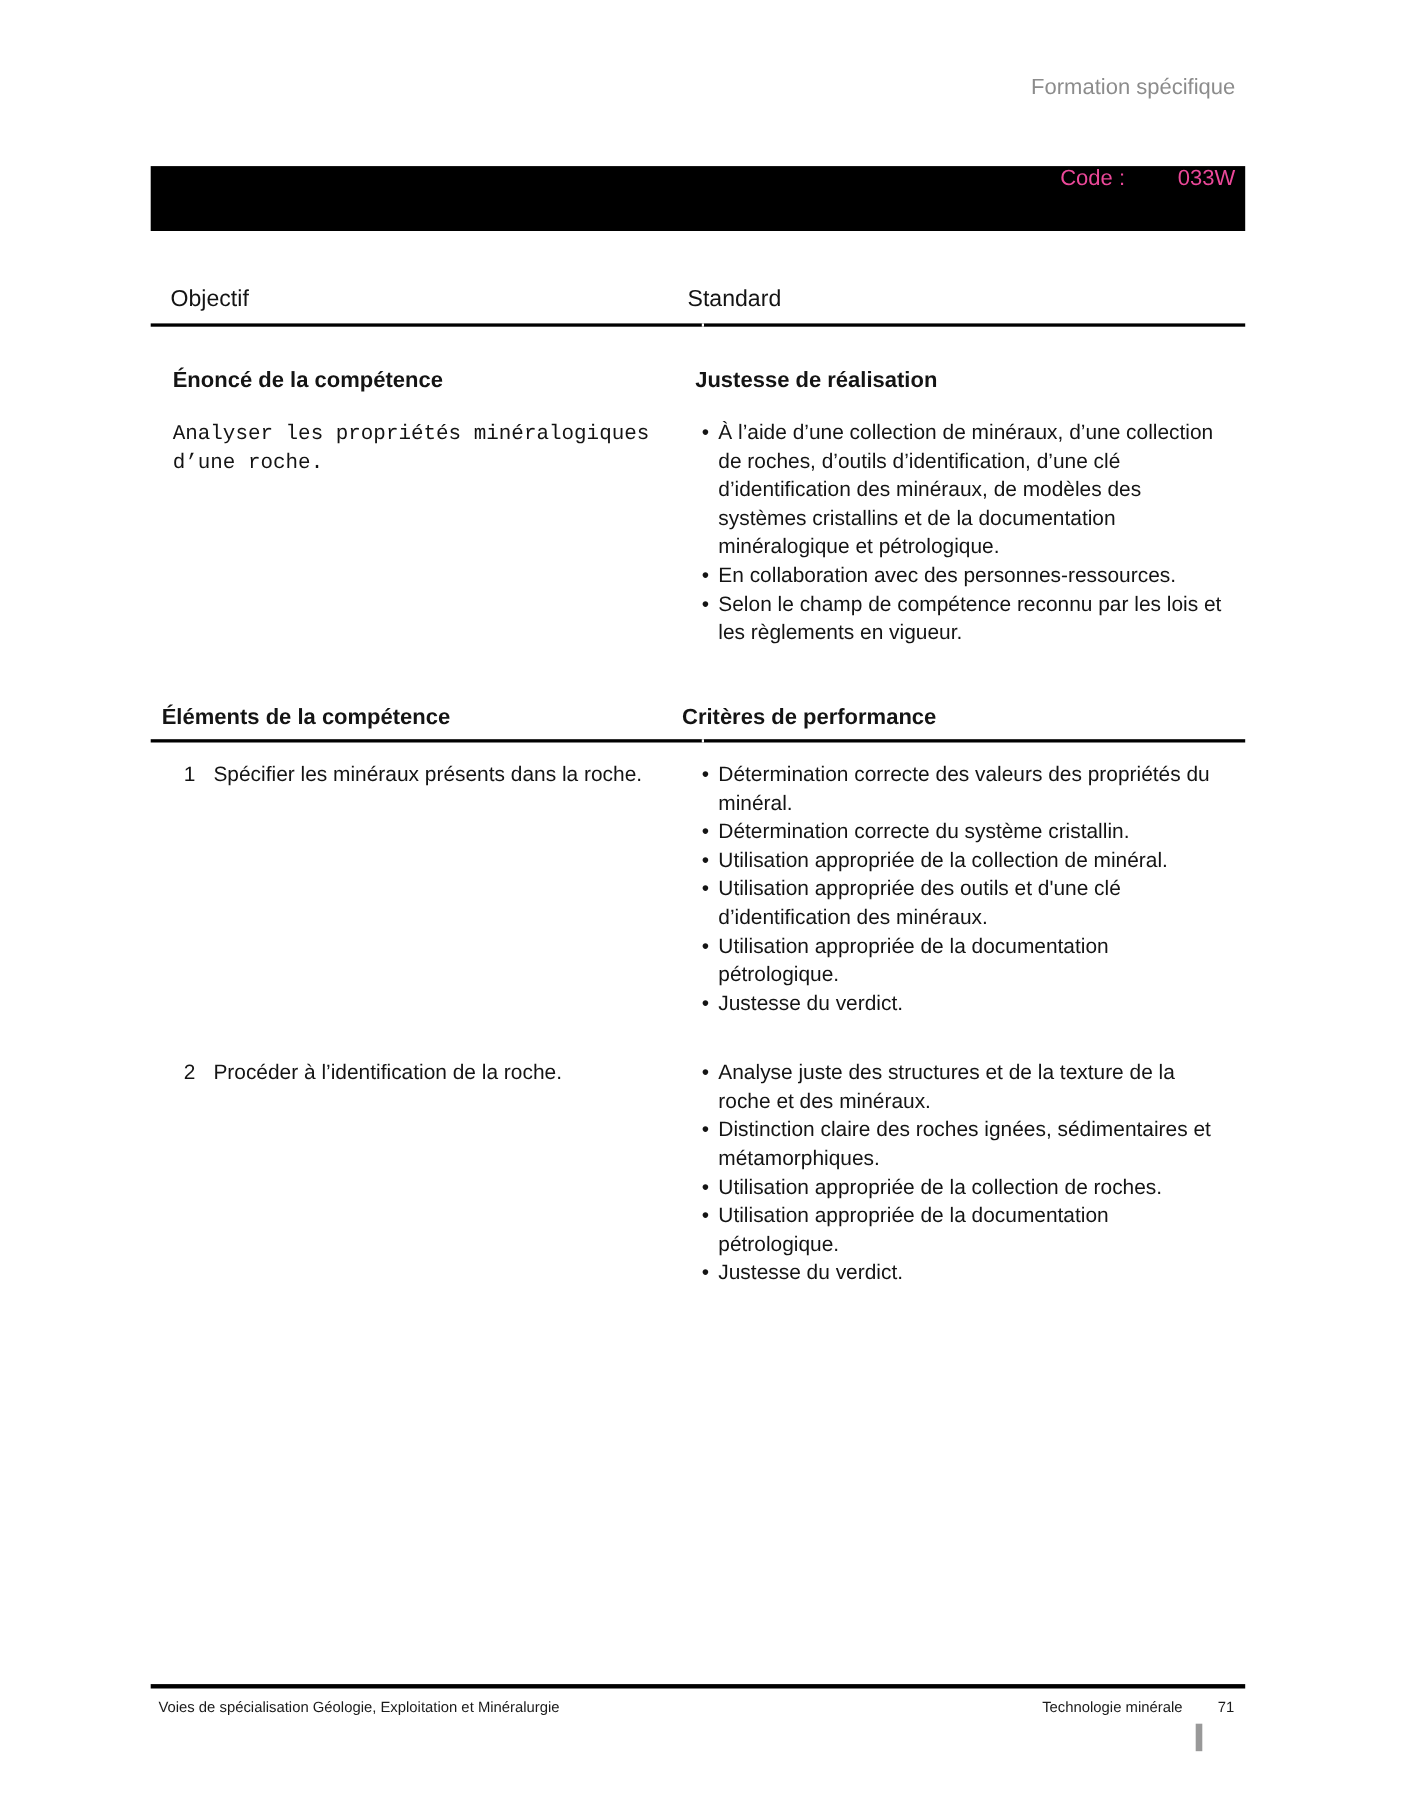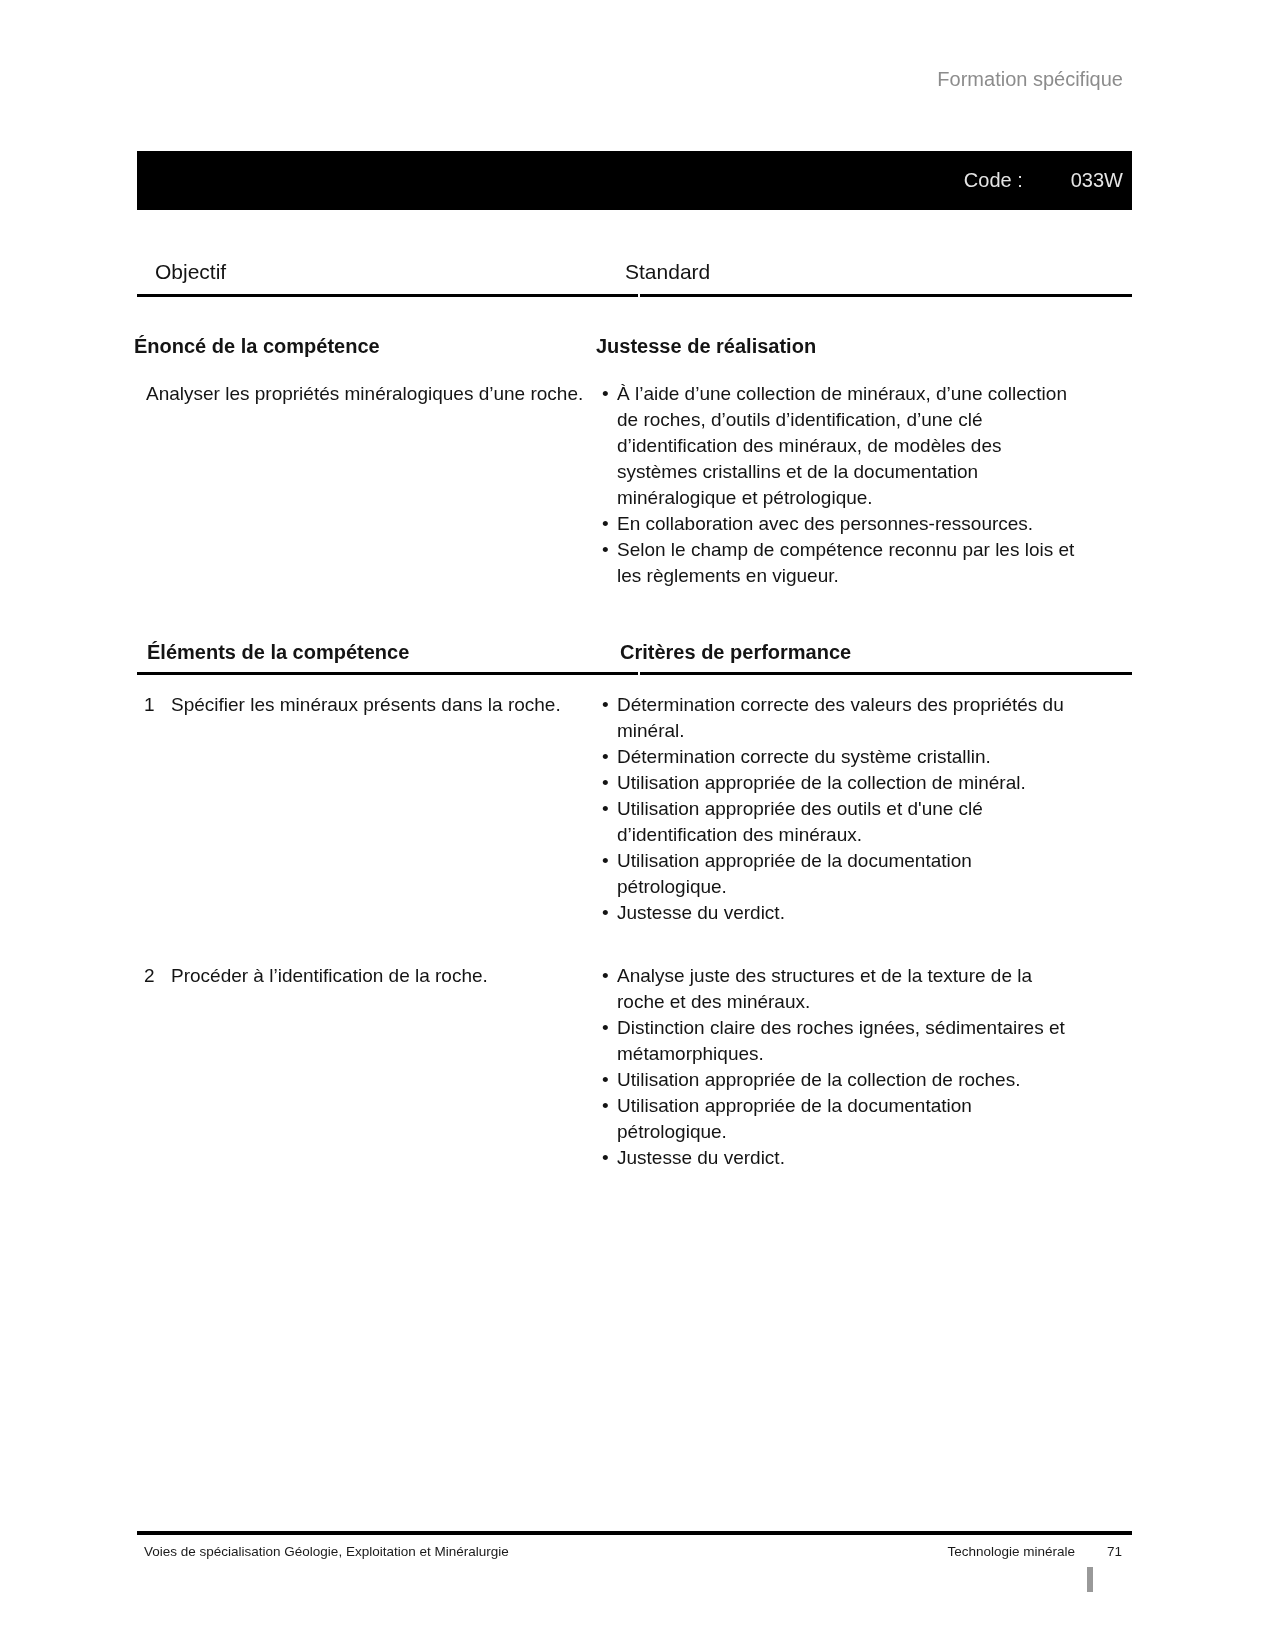--- a/index.html
+++ b/index.html
@@ -8,52 +8,52 @@
     font-family:"Liberation Sans",sans-serif;color:#141414;overflow:hidden;
   }
   
   .formation{
     position:absolute;top:68px;left:137px;width:986px;
     text-align:right;font-size:20px;color:#8c8c8c;
   }
   
   .code-bar{
     position:absolute;top:151px;left:137px;width:996px;height:59px;
-    background:#000000;color:#e5e5e5;display:flex;align-items:center;justify-content:flex-end;
+    background:#000000;color:#ec4899;display:flex;justify-content:flex-end;
     font-size:20px;
   }
   .code-bar .code-label{margin-right:48px;}
   .code-bar .code-value{margin-right:10px;}
   
   .head-row{
     position:absolute;left:137px;width:996px;border-bottom:3px solid #000;
   }
   .head-row::after{ 
     content:"";position:absolute;left:501px;bottom:-3px;width:2px;height:3px;background:#fff;
   }
   .obj-row{top:258px;height:36px;font-size:21px;}
   .obj-row .cell-left{position:absolute;left:18px;top:2px;}
   .obj-row .cell-right{position:absolute;left:488px;top:2px;}
   .sec2-row{top:640px;height:32px;}
   .sec2-row .cell-left{position:absolute;left:10px;top:0;}
   .sec2-row .cell-right{position:absolute;left:483px;top:0;}
   .bold-h{font-weight:700;font-size:20px;line-height:24px;}
   
   .twocol{
-    position:absolute;left:126px;width:996px;
-    display:grid;grid-template-columns:470px 513px;
+    position:absolute;left:149px;width:996px;
+    display:grid;grid-template-columns:470px 513px;column-gap:13px;
   }
   .sec1{top:334px;}
   .row1{top:692px;}
   .row2{top:963px;}
   .col-left{padding-left:8px;}
   .body-text{font-size:19px;line-height:26px;}
   .col-left .bold-h{margin:0 0 23px 0;}
   .col-right .bold-h{margin:0 0 23px 0;}
-  p.body-text{margin:12px;}
+  p.body-text{margin:0;font-family:Liberation Mono, monospace;}
   ul.bullets{margin:0;padding:0;list-style:none;}
   ul.bullets li{position:relative;padding:0 32px 0 21px;font-size:19px;line-height:26px;}
   ul.bullets li::before{content:"\2022";position:absolute;left:6px;top:0;}
   
   .item{display:flex;padding-left:10px;font-size:19px;line-height:26px;}
   .item .num{flex:0 0 27px;}
   
   .footer-rule{position:absolute;top:1531px;left:137px;width:999px;height:4px;background:#000;}
   .footer-row{
     position:absolute;top:1544px;left:137px;width:999px;

